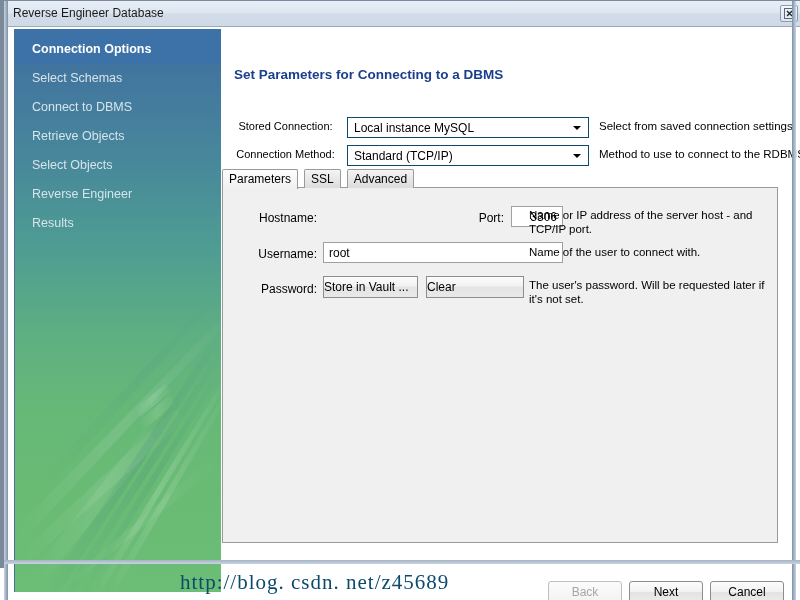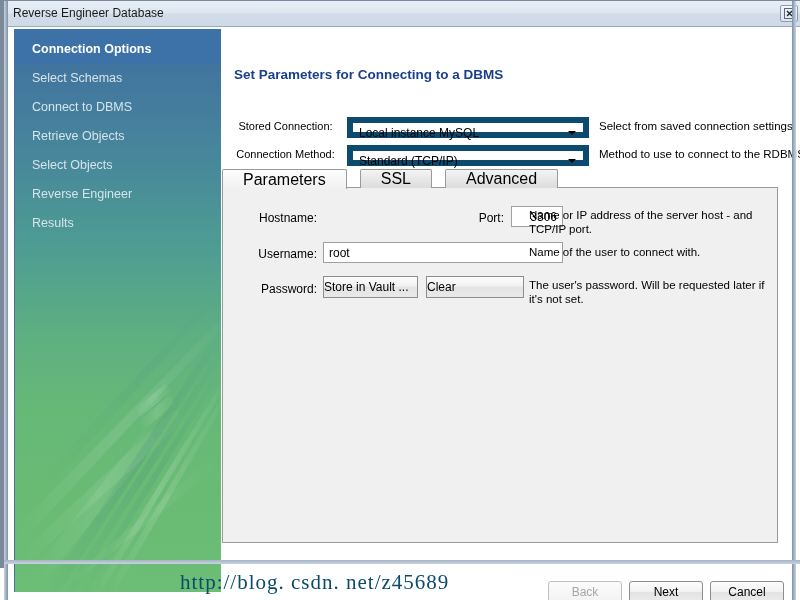--- a/index.html
+++ b/index.html
@@ -178,21 +178,21 @@
     white-space: nowrap;
   }
   .combo {
     position: absolute;
     left: 113px;
     top: 0;
     width: 242px;
     height: 21px;
     box-sizing: border-box;
     background: #ffffff;
-    border: 6px solid #0c4a6e;
+    border: 1px solid #0c4a6e;
     cursor: pointer;
   }
   .combo-text {
     position: absolute;
     left: 6px;
     top: 3px;
     font-size: 12px;
     color: #000;
     white-space: nowrap;
   }
@@ -220,28 +220,28 @@
     left: 2px;
     top: 142px;
     height: 19px;
     z-index: 3;
   }
   .tab {
     position: relative;
     float: left;
     height: 19px;
     line-height: 18px;
-    padding: 0 20px;
-    box-sizing: border-box;
-    font-size: 16px;
+    padding: 0 6px;
+    box-sizing: border-box;
+    font-size: 12px;
     color: #000;
     border: 1px solid #9a9a9a;
     border-bottom: none;
     background: linear-gradient(to bottom, #f4f4f4, #dcdcdc);
-    margin-right: 13px;
+    margin-right: 6px;
     cursor: pointer;
     border-radius: 2px 2px 0 0;
   }
   .tab.active {
     background: #f0f0f0;
     background: linear-gradient(to bottom, #fdfdfd, #f0f0f0);
     border-color: #9a9a9a;
     height: 20px;
     line-height: 19px;
     z-index: 5;

